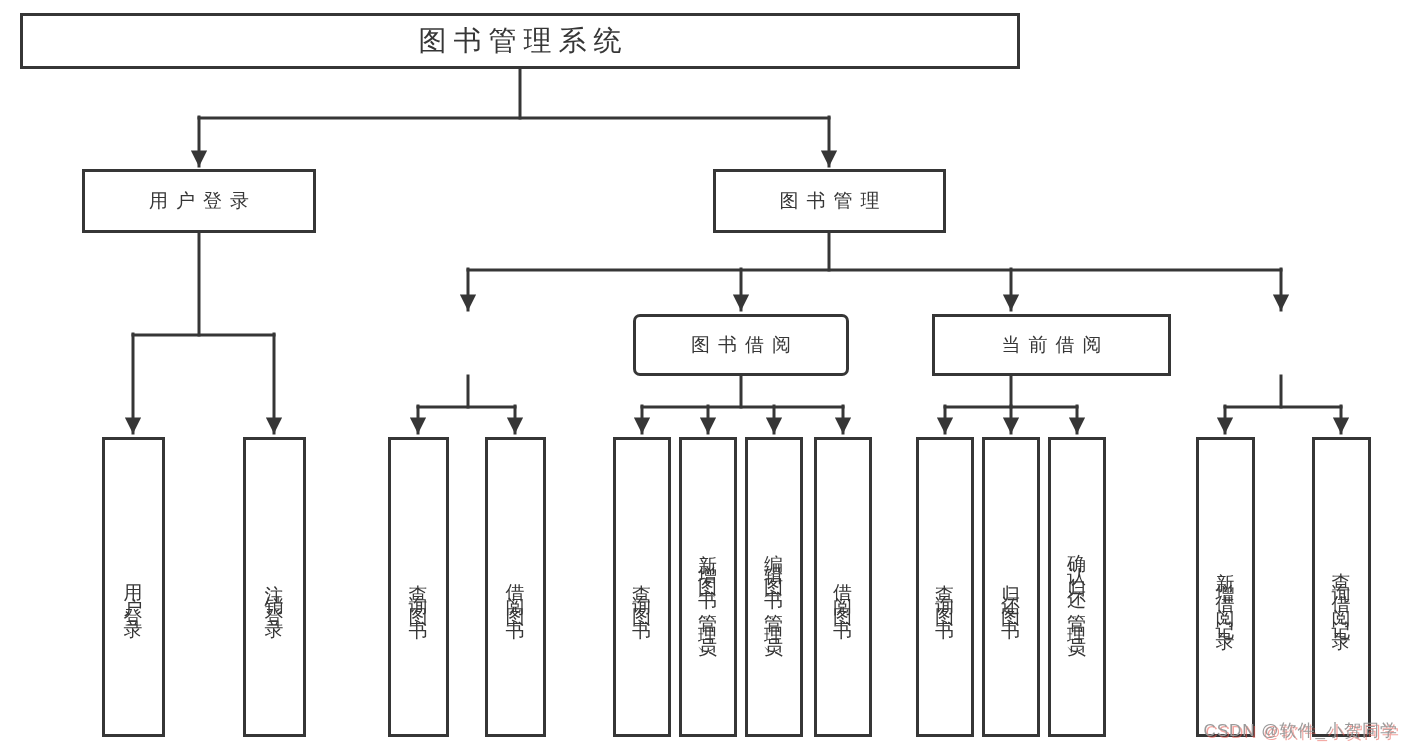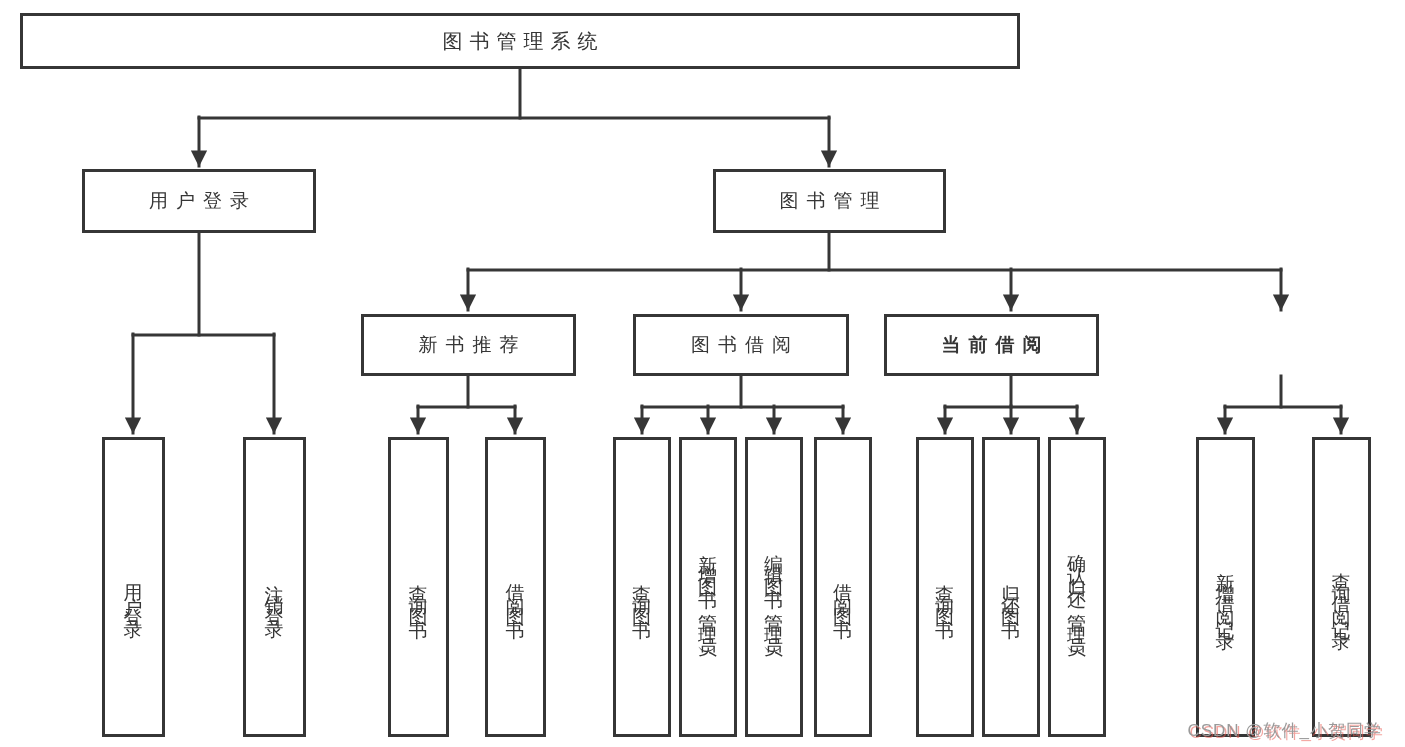--- a/index.html
+++ b/index.html
@@ -27,39 +27,39 @@
     justify-content: center;
   }
   .h-label {
     font-size: 19px;
     letter-spacing: 8px;
     margin-right: -8px;     
     white-space: nowrap;
     color: #363636;
   }
   .title-label {
-    font-size: 20px;
+    font-size: 28px;
     letter-spacing: 7px;
     margin-right: -7px;
     white-space: nowrap;
     color: #363636;
   }
   .v-label {
     writing-mode: vertical-rl;
     text-orientation: mixed;   
     font-size: 19px;
     line-height: 1;
     letter-spacing: 12px;
     margin-bottom: -12px;      
     color: #363636;
   }
   .watermark {
     position: absolute;
     top: 719px;
-    right: 23px;
+    right: 7px;
     font-size: 17px;
     letter-spacing: 1px;
     color: #9a9a9a;
     text-shadow: 2px 2px 0 rgba(233, 90, 80, 0.55);
     white-space: nowrap;
   }
 </style>
 </head>
 <body>
 
@@ -119,27 +119,24 @@
     <span class="title-label">图书管理系统</span>
   </div>
 
   <div class="node" style="left:82px; top:169px; width:234px; height:64px;">
     <span class="h-label">用户登录</span>
   </div>
   <div class="node" style="left:713px; top:169px; width:233px; height:64px;justify-content:center;">
     <span class="h-label">图书管理</span>
   </div>
 
-  <div class="node" style="left:361px; top:314px; width:215px; height:62px;">
-    <span class="h-label">新书推荐</span>
-  </div>
-  <div class="node" style="left:633px; top:314px; width:216px; height:62px;">
+  <div class="node" style="left:633px; top:314px; width:216px; height:62px;border-radius:7px;">
     <span class="h-label">图书借阅</span>
   </div>
-  <div class="node" style="left:884px; top:314px; width:215px; height:62px;font-weight:bold;">
+  <div class="node" style="left:932px; top:314px; width:239px; height:62px;">
     <span class="h-label">当前借阅</span>
   </div>
 
   <div class="node" style="left:102px; top:437px; width:63px; height:300px;">
     <span class="v-label">用户登录</span>
   </div>
   <div class="node" style="left:243px; top:437px; width:63px; height:300px;">
     <span class="v-label">注销登录</span>
   </div>
 

